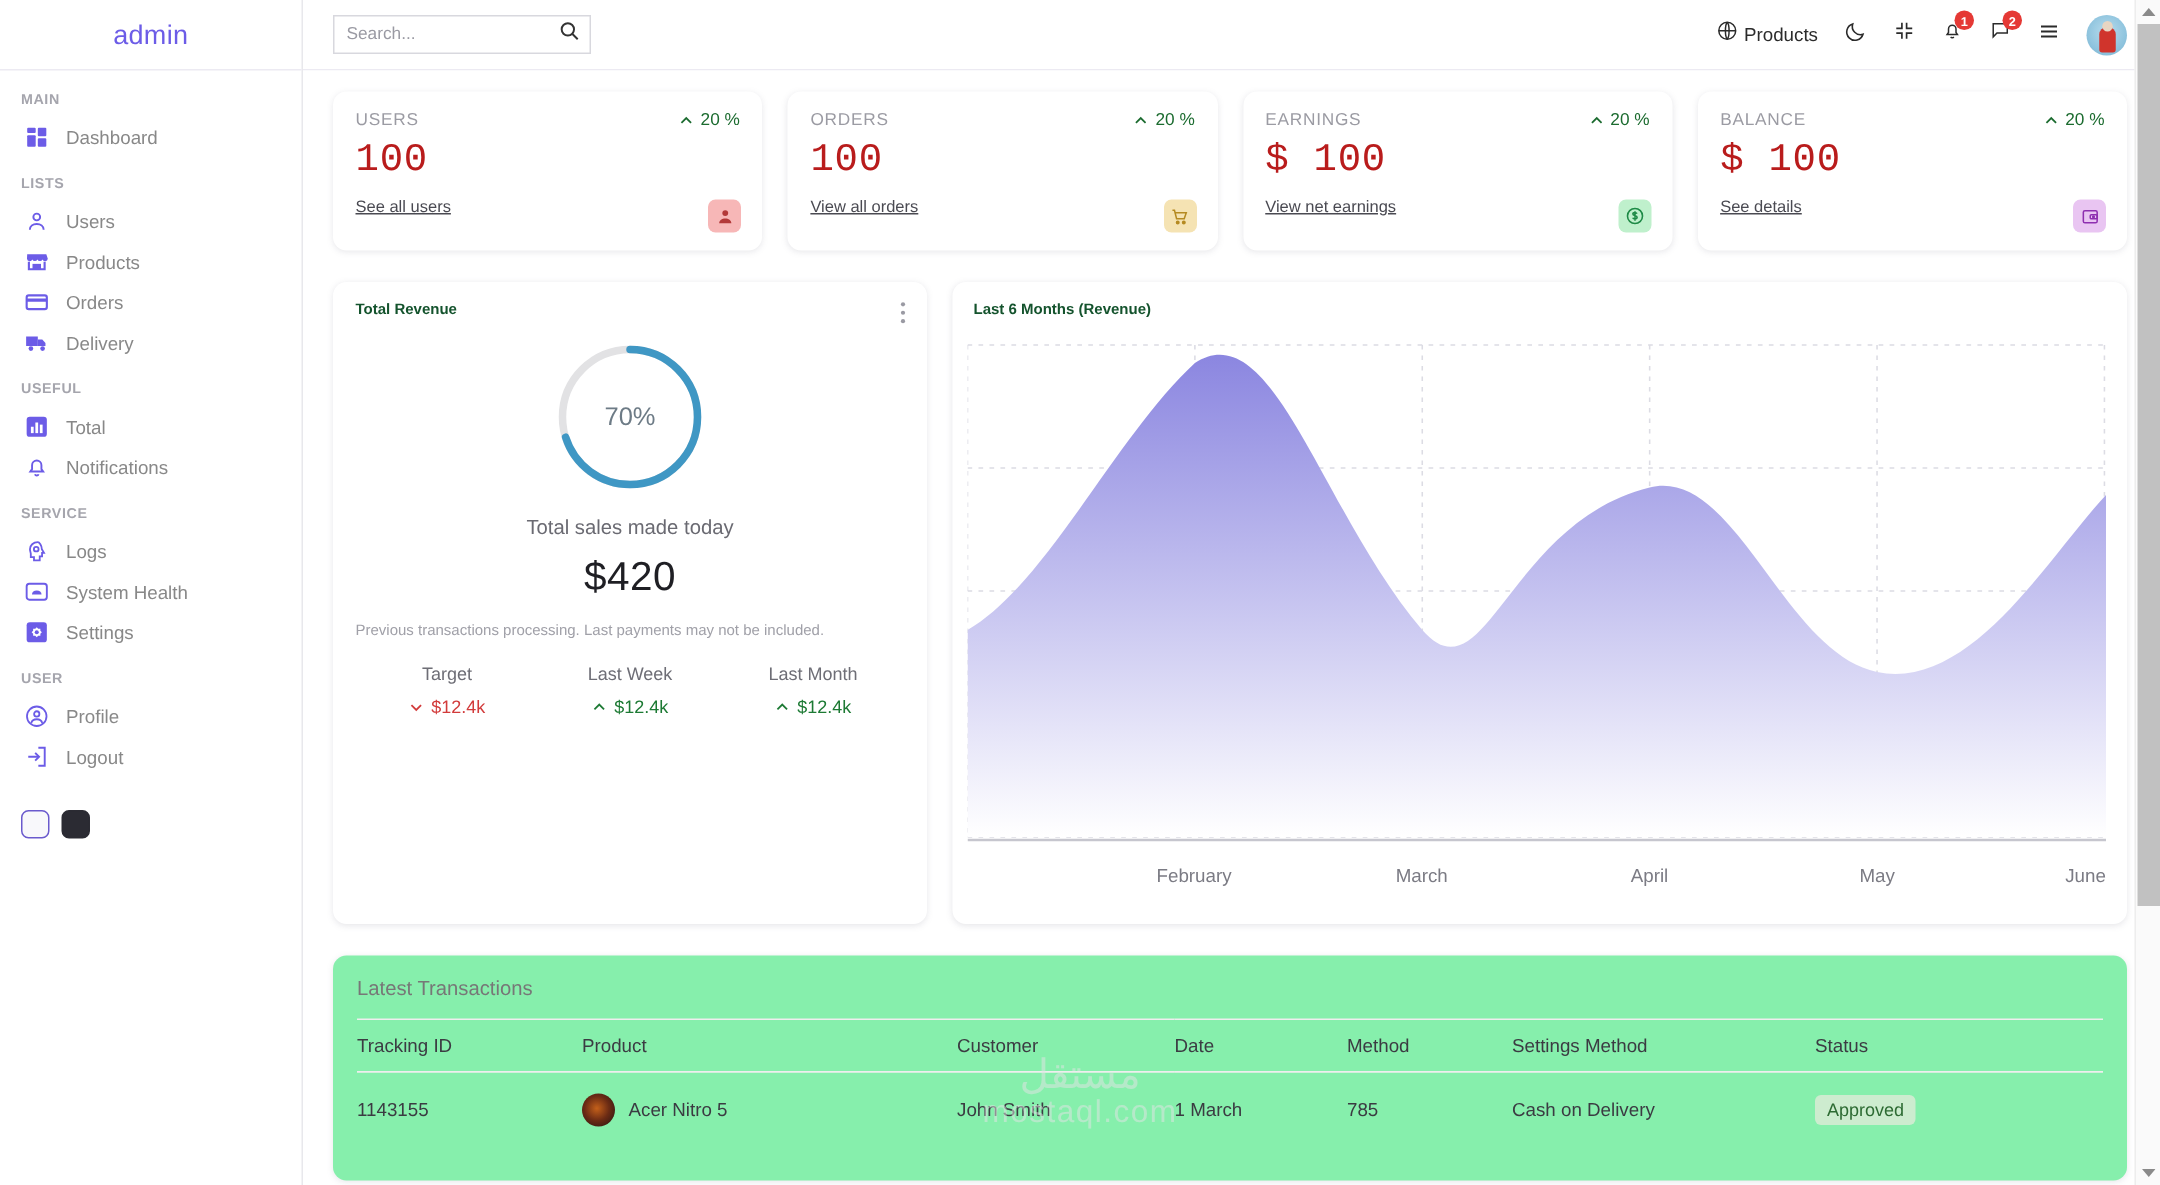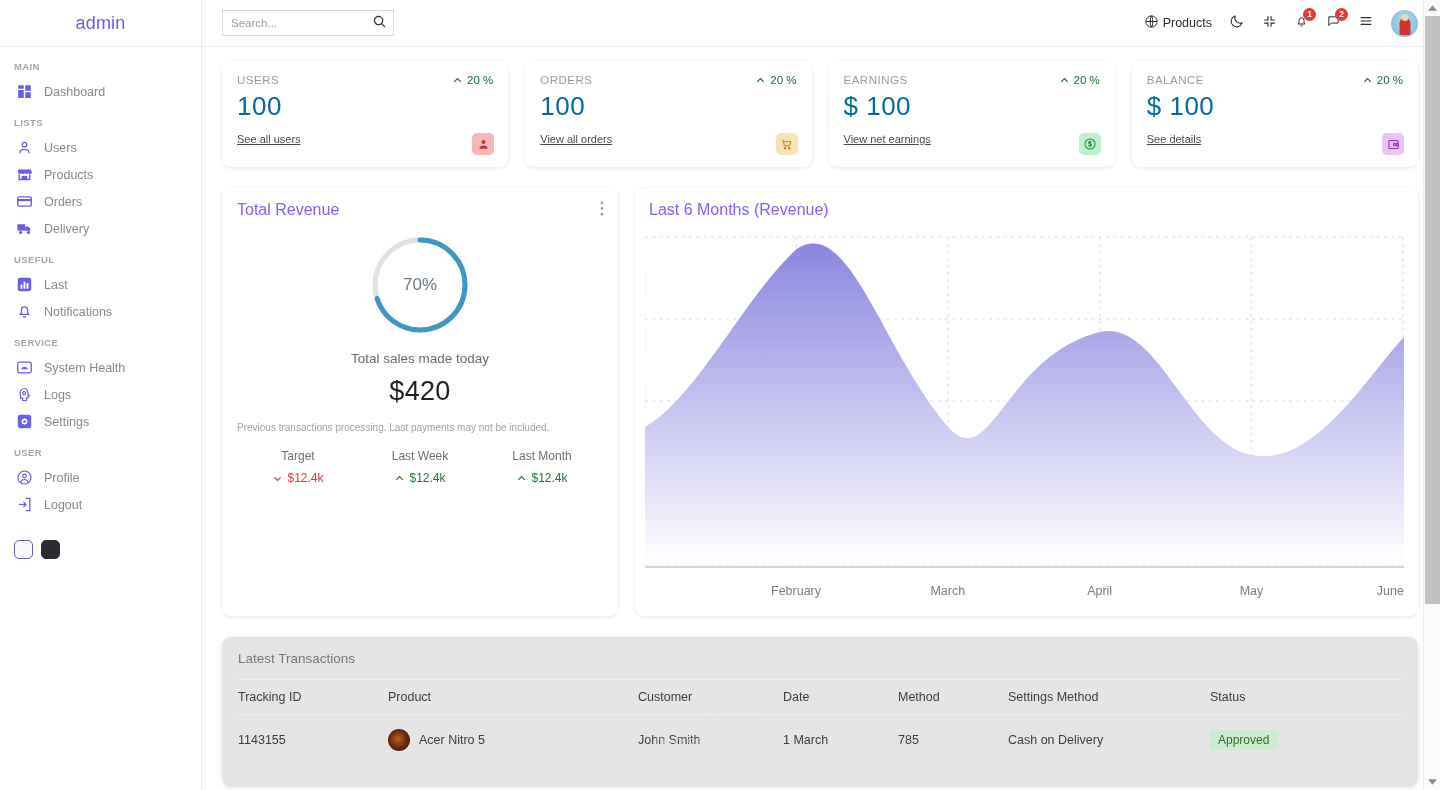--- a/index.html
+++ b/index.html
@@ -93,21 +93,21 @@
   
   .cards { display: flex; gap: 17px; }
   .card {
     flex: 1; background: #fff; border-radius: 9px;
     box-shadow: 0 1px 4px rgba(120,120,140,.18);
     padding: 13px 15px 12px 15px; height: 106px; position: relative;
   }
   .card-top { display: flex; align-items: flex-start; justify-content: space-between; }
   .card-title { font-size: 11.5px; color: #9b9ba3; letter-spacing: .5px; }
   .card-pct { display: flex; align-items: center; gap: 4px; font-size: 11.5px; color: #1b6b2f; }
-  .card-value { font-size: 26px; color: #0369a1; font-weight: normal; margin-top: 5px; letter-spacing: .5px; }
+  .card-value { font-size: 26px; color: #b91c1c; font-weight: normal; margin-top: 5px; letter-spacing: .5px; font-family: Liberation Mono, monospace; }
   .card-link {
     font-size: 11px; color: #4a4a52; text-decoration: underline;
     margin-top: 11px; display: inline-block; cursor: pointer;
   }
   .card-icon {
     position: absolute; right: 14px; bottom: 12px;
     width: 22px; height: 22px; border-radius: 5px;
     display: flex; align-items: center; justify-content: center;
   }
   .ci-users { background: #f7b7b7; color: #b33939; }
@@ -117,21 +117,21 @@
 
   
   .chart-row { display: flex; gap: 17px; margin-top: 21px; }
   .panel {
     background: #fff; border-radius: 9px;
     box-shadow: 0 1px 4px rgba(120,120,140,.18);
     position: relative;
   }
   .panel-revenue { width: 396px; flex: 0 0 396px; height: 428px; padding: 13px 15px; }
   .panel-chart   { flex: 1; height: 428px; padding: 13px 14px 6px 10px; }
-  .panel-title { font-size: 16px; color: #8b5cf6; }
+  .panel-title { font-size: 10px; color: #14532d; font-weight: bold; }
   .dots { position: absolute; right: 14px; top: 13px; cursor: pointer; line-height: 0; }
 
   .donut-wrap { display: flex; justify-content: center; margin-top: 14px; }
   .donut { position: relative; width: 104px; height: 104px; }
   .donut-pct {
     position: absolute; inset: 0; display: flex; align-items: center; justify-content: center;
     font-size: 17px; color: #6d7b86;
   }
   .rev-sub { text-align: center; font-size: 13.5px; color: #6a6a72; margin-top: 14px; }
   .rev-amount { text-align: center; font-size: 27px; color: #1f1f24; margin-top: 10px; letter-spacing: .3px; }
@@ -142,21 +142,21 @@
   .rev-col-val { font-size: 12px; margin-top: 8px; display: flex; align-items: center; justify-content: center; gap: 4px; }
   .pos { color: #1d7a34; } .neg { color: #d23b3b; }
 
   .chart-area { position: relative; width: 100%; height: 355px; margin-top: 8px; }
   .chart-area svg { display: block; width: 100%; height: 100%; }
   .x-labels { display: flex; position: relative; height: 18px; margin-top: 2px; }
   .x-lab { position: absolute; transform: translateX(-50%); font-size: 12.5px; color: #7b7b84; }
 
   
   .tx-panel {
-    margin-top: 21px; background: #e5e5e5; border-radius: 9px;
+    margin-top: 21px; background: #86efac; border-radius: 9px;
     box-shadow: 0 1px 4px rgba(120,120,140,.18);
     padding: 14px 16px 0 16px; height: 150px; overflow: hidden; position: relative;
   }
   .tx-title { font-size: 13.5px; color: #777; margin-bottom: 13px; }
   table { width: 100%; border-collapse: collapse; }
   th {
     text-align: left; font-size: 12.5px; color: #3b3b42; font-weight: normal;
     padding: 10px 0; border-top: 1px solid #eee; border-bottom: 1px solid #eee;
   }
   td { font-size: 12.5px; color: #3b3b42; padding: 14px 0; }
@@ -252,50 +252,50 @@
       <div class="side-title">USEFUL</div>
       <div class="side-item">
         <span class="ico">
             <svg viewBox="0 0 24 24">
               <rect x="2.5" y="2.5" width="19" height="19" rx="3" fill="#6c5ce7"></rect>
               <rect x="6.5" y="12" width="2.6" height="6" fill="#fff"></rect>
               <rect x="10.7" y="8" width="2.6" height="10" fill="#fff"></rect>
               <rect x="14.9" y="10" width="2.6" height="8" fill="#fff"></rect>
             </svg>
           </span>
-        <span class="side-label">Last</span>
+        <span class="side-label">Total</span>
       </div>
       <div class="side-item">
         <span class="ico">
             <svg viewBox="0 0 24 24" fill="none" stroke="#6c5ce7" stroke-width="1.8">
               <path d="M6 16h12l-1.6-2.2V10a4.4 4.4 0 0 0-8.8 0v3.8L6 16z"></path>
               <path d="M10.3 18.6a1.8 1.8 0 0 0 3.4 0"></path>
             </svg>
           </span>
         <span class="side-label">Notifications</span>
       </div>
 
       <div class="side-title">SERVICE</div>
       <div class="side-item">
         <span class="ico">
+            <svg viewBox="0 0 24 24" fill="none" stroke="#6c5ce7" stroke-width="1.7">
+              <path d="M13 3.5c-4.3 0-7.4 3-7.4 6.6 0 1.8.8 3 .8 4.2v3.2h3v3h5.4v-3.6h2.2v-3.4h1.8l-2-3.4c0-3.6-2.5-6.6-3.8-6.6z"></path>
+              <circle cx="11.5" cy="10" r="2.2"></circle>
+            </svg>
+          </span>
+        <span class="side-label">Logs</span>
+      </div>
+      <div class="side-item">
+        <span class="ico">
             <svg viewBox="0 0 24 24" fill="none" stroke="#6c5ce7" stroke-width="1.8">
               <rect x="2.5" y="4.5" width="19" height="15" rx="2.5"></rect>
               <path d="M7.5 14.5c0-2.2 1.9-3.6 4.5-3.6s4.5 1.4 4.5 3.6" fill="#6c5ce7" stroke="none"></path>
             </svg>
           </span>
         <span class="side-label">System Health</span>
-      </div>
-      <div class="side-item">
-        <span class="ico">
-            <svg viewBox="0 0 24 24" fill="none" stroke="#6c5ce7" stroke-width="1.7">
-              <path d="M13 3.5c-4.3 0-7.4 3-7.4 6.6 0 1.8.8 3 .8 4.2v3.2h3v3h5.4v-3.6h2.2v-3.4h1.8l-2-3.4c0-3.6-2.5-6.6-3.8-6.6z"></path>
-              <circle cx="11.5" cy="10" r="2.2"></circle>
-            </svg>
-          </span>
-        <span class="side-label">Logs</span>
       </div>
       <div class="side-item">
         <span class="ico">
             <svg viewBox="0 0 24 24">
               <rect x="2.5" y="2.5" width="19" height="19" rx="3" fill="#6c5ce7"></rect>
               <path d="M12 7.2l1.4 1.4h2v2l1.4 1.4-1.4 1.4v2h-2L12 16.8l-1.4-1.4h-2v-2L7.2 12l1.4-1.4v-2h2z" fill="#fff"></path>
               <circle cx="12" cy="12" r="1.9" fill="#6c5ce7"></circle>
             </svg>
           </span>
         <span class="side-label">Settings</span>

